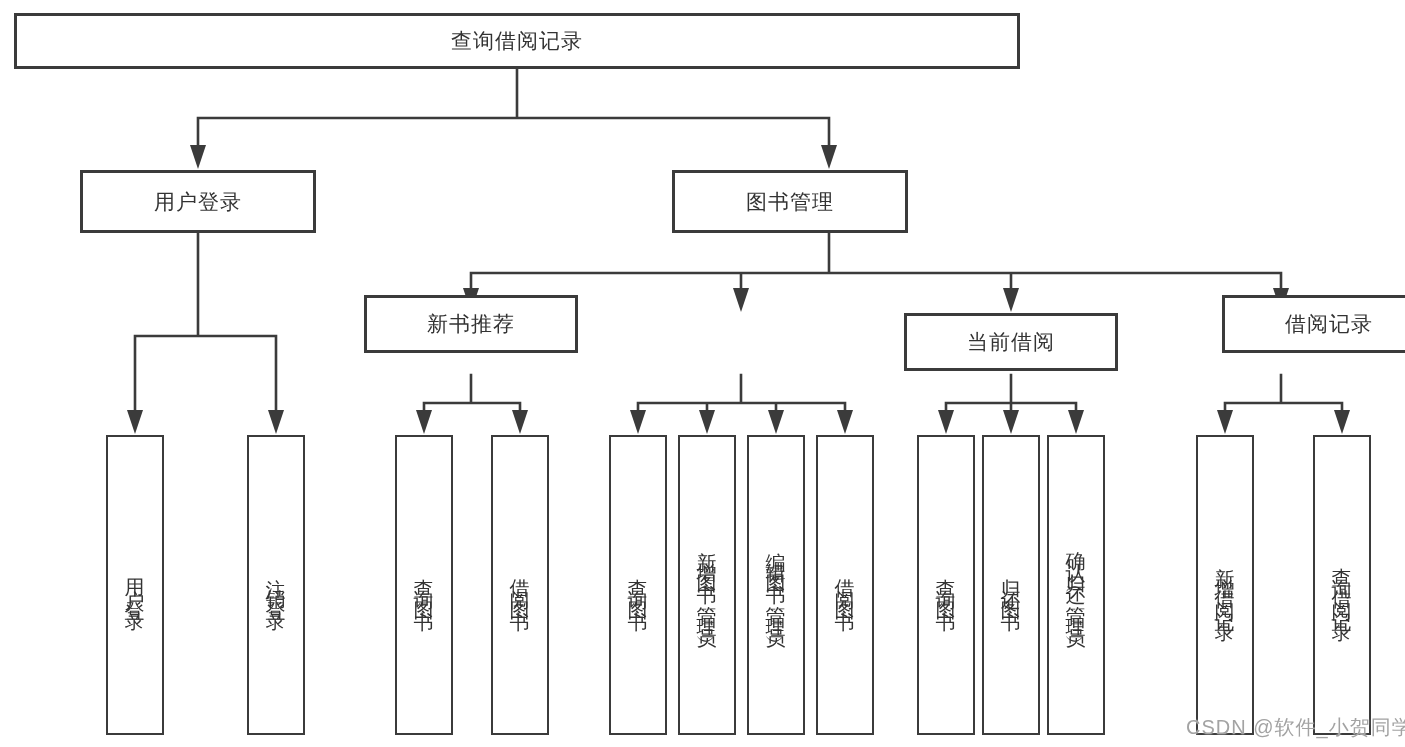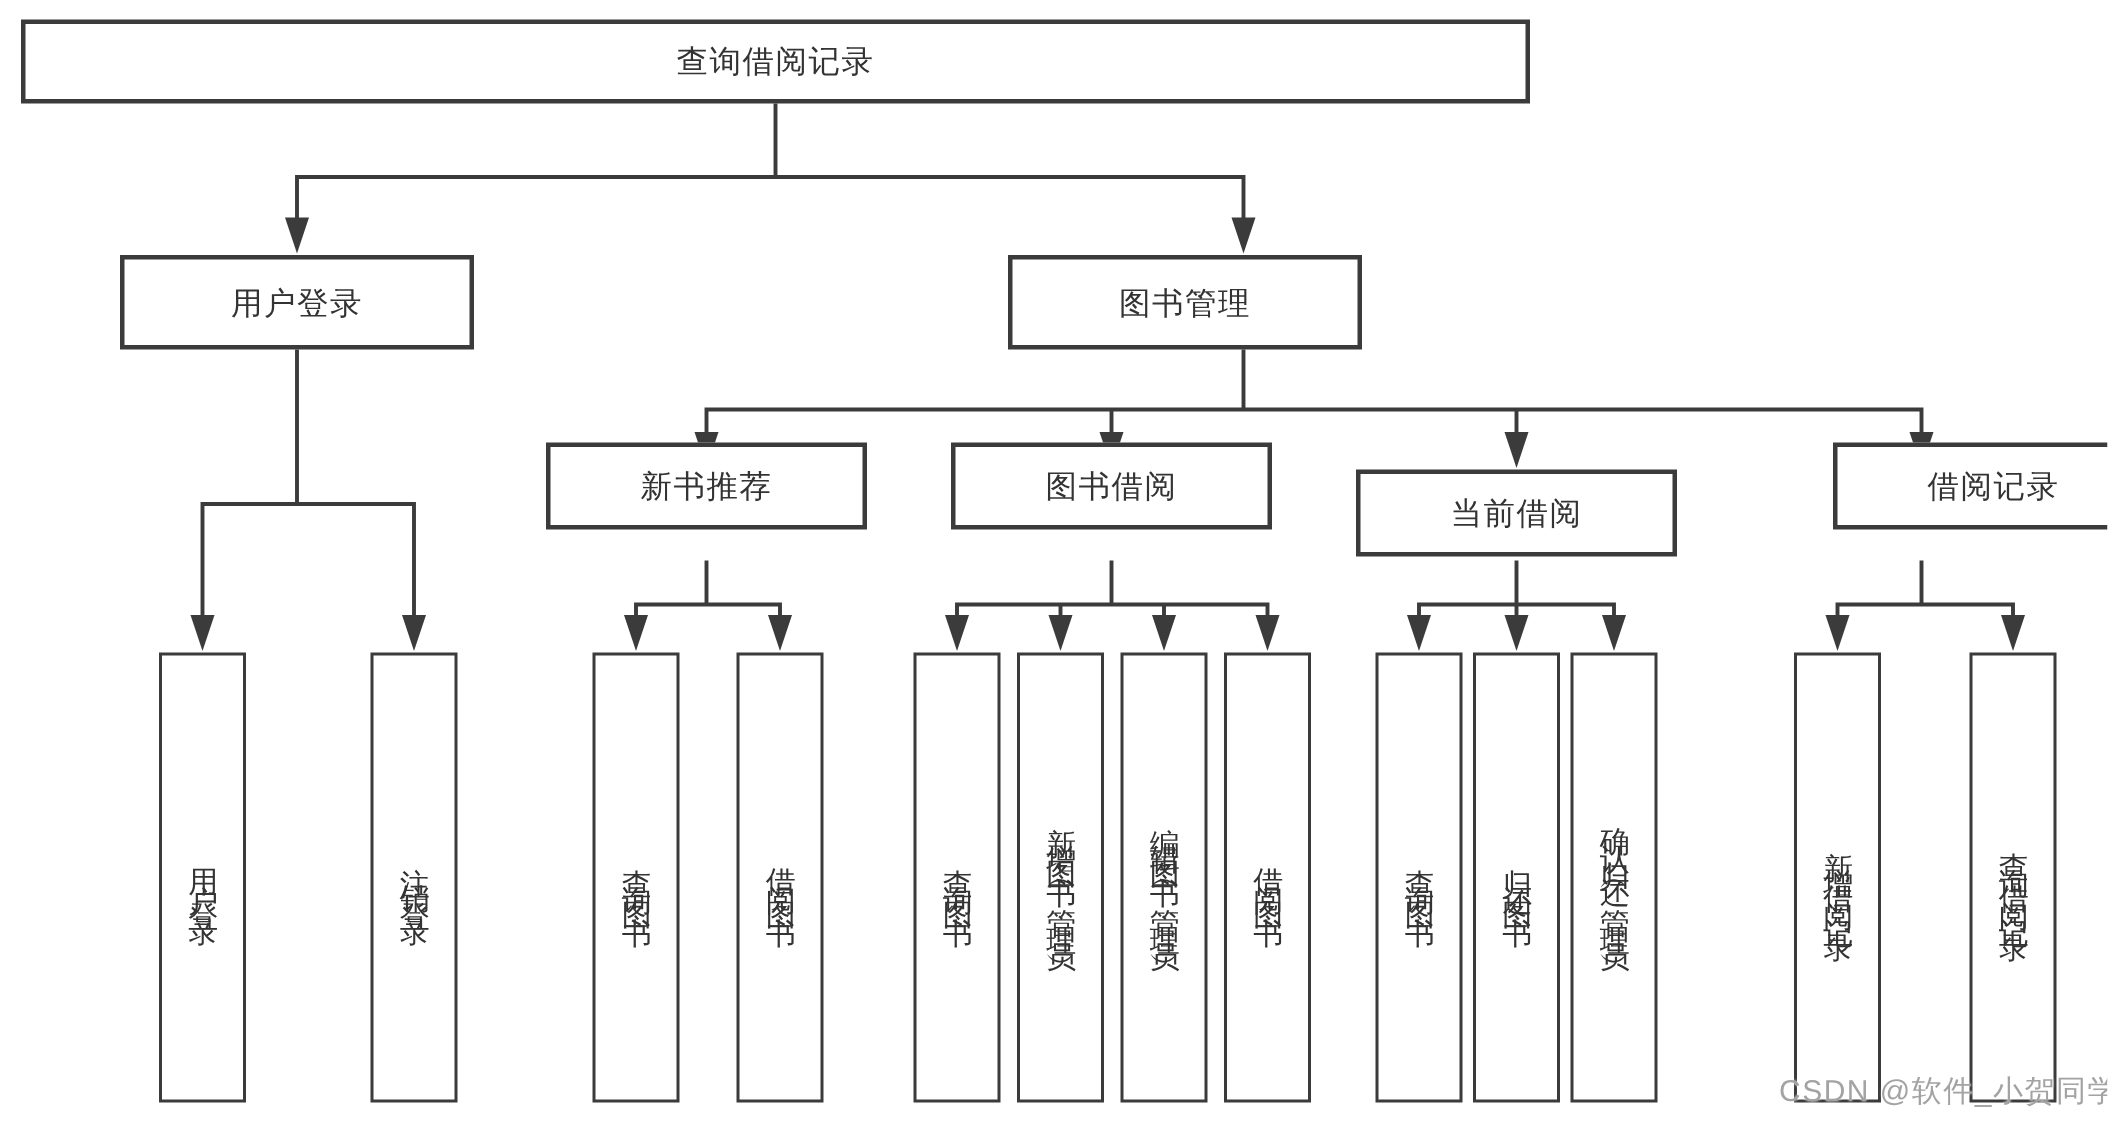--- a/index.html
+++ b/index.html
@@ -98,21 +98,20 @@
       <polygon points="1334,410 1350,410 1342,434"></polygon>
     </g>
   </svg>
 
   <div class="node root">查询借阅记录</div>
 
   <div class="node lvl2" style="left:80px;">用户登录</div>
   <div class="node lvl2" style="left:672px;">图书管理</div>
 
   <div class="node lvl3" style="left:364px;">新书推荐</div>
-  <div class="node lvl3" style="left:634px;">图书借阅</div>
   <div class="node lvl3" style="left:904px;margin-top:18px;">当前借阅</div>
   <div class="node lvl3" style="left:1174px;margin-left:48px;">借阅记录</div>
 
   <div class="node leaf" style="left:106px;">
     <span class="vtext">用户登录</span>
   </div>
   <div class="node leaf" style="left:247px;">
     <span class="vtext">注销登录</span>
   </div>
 

